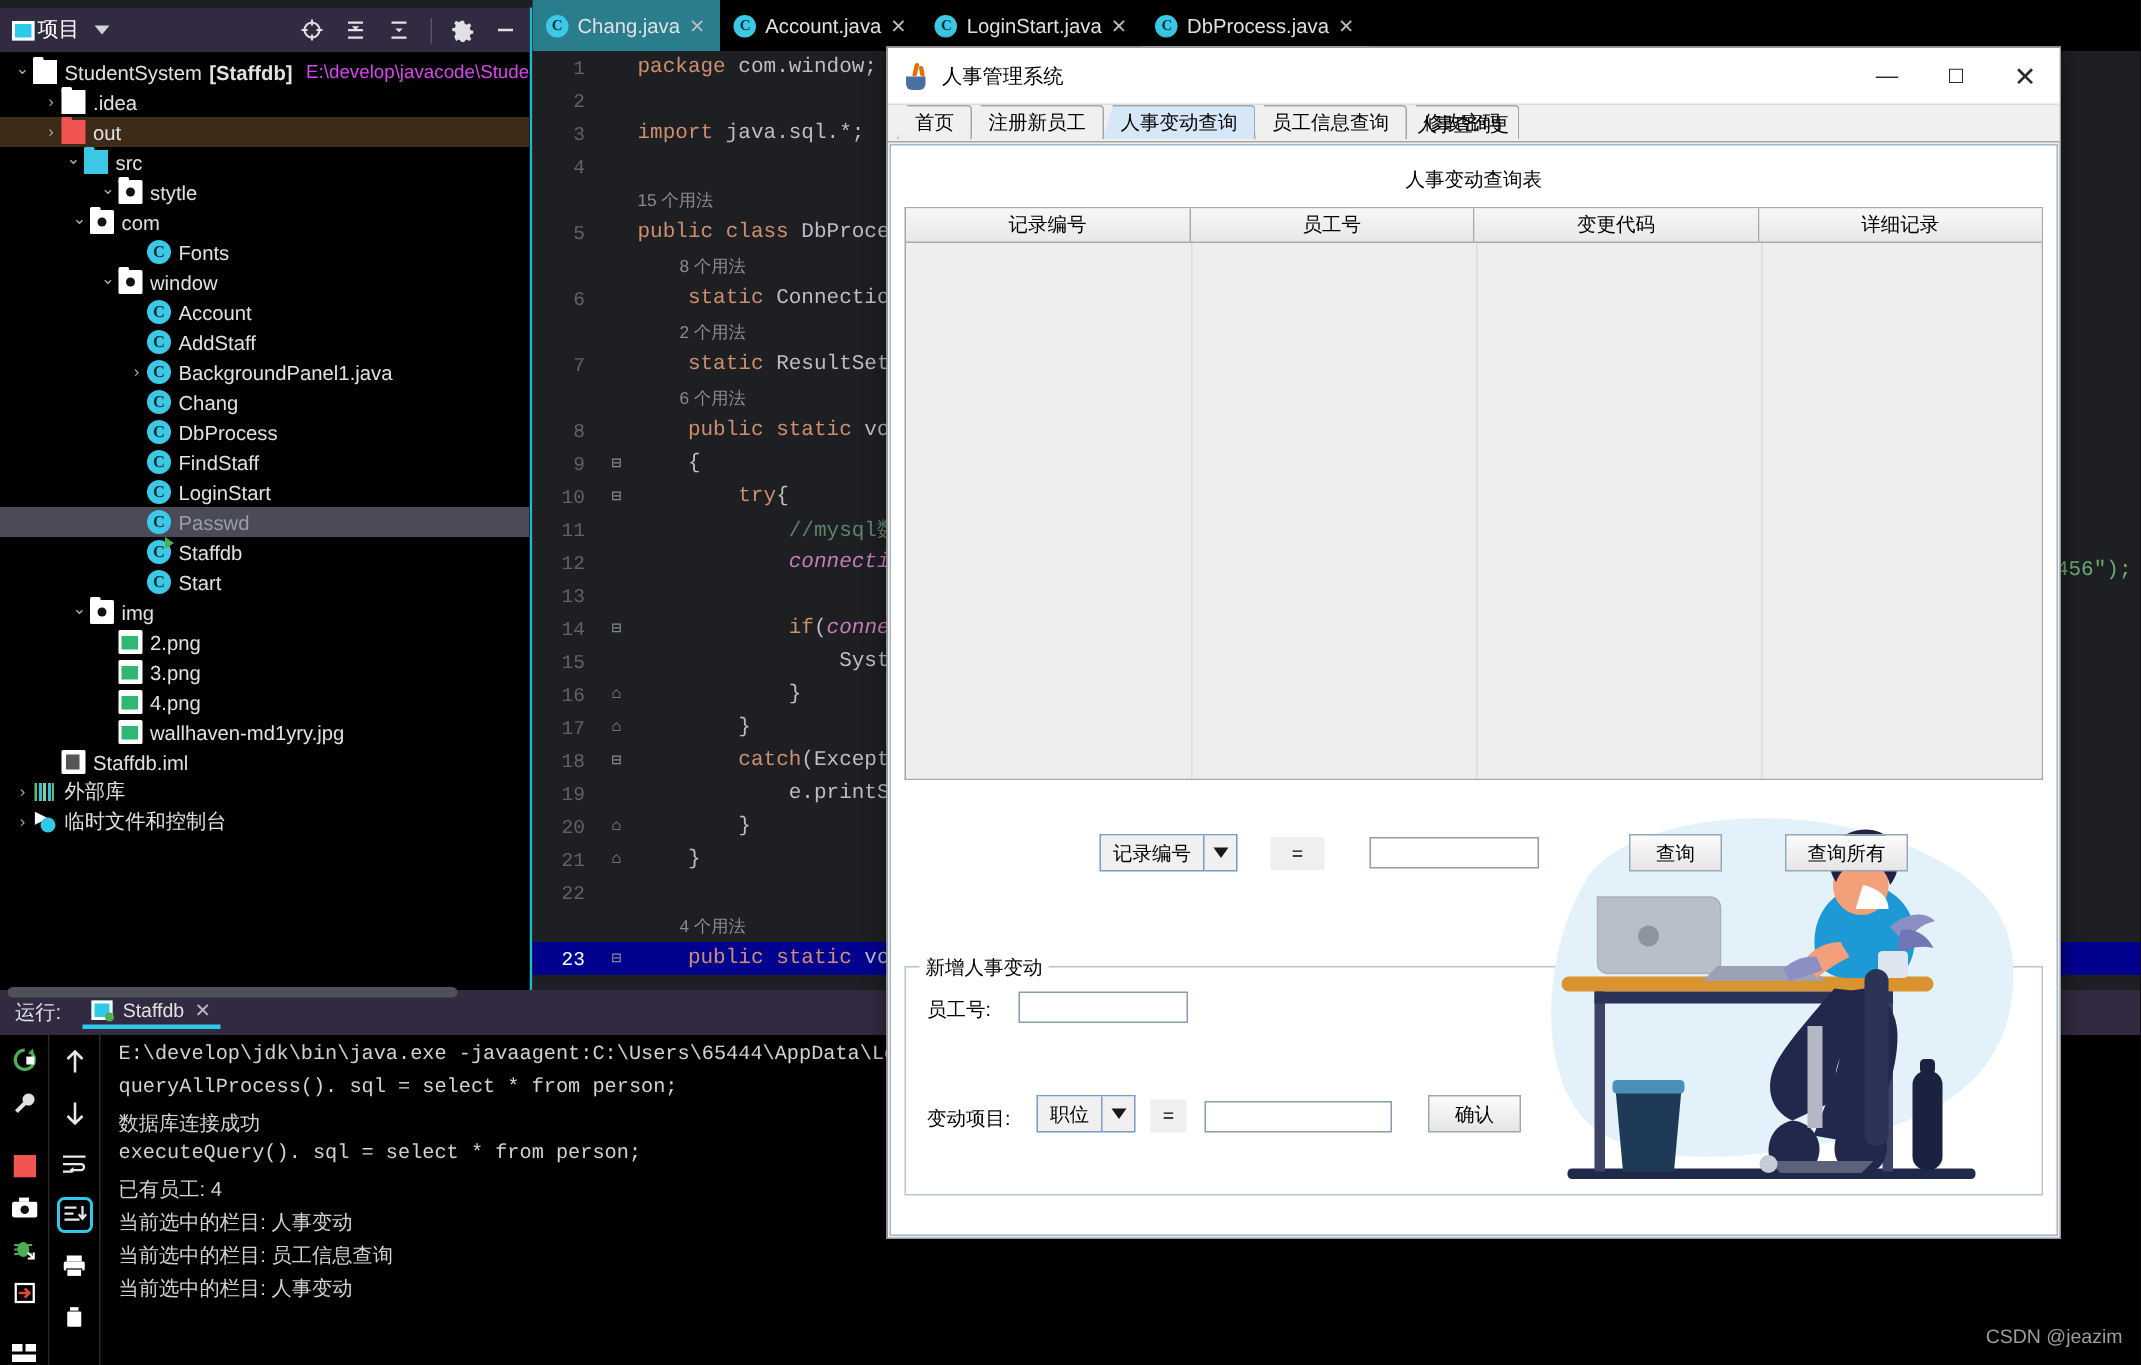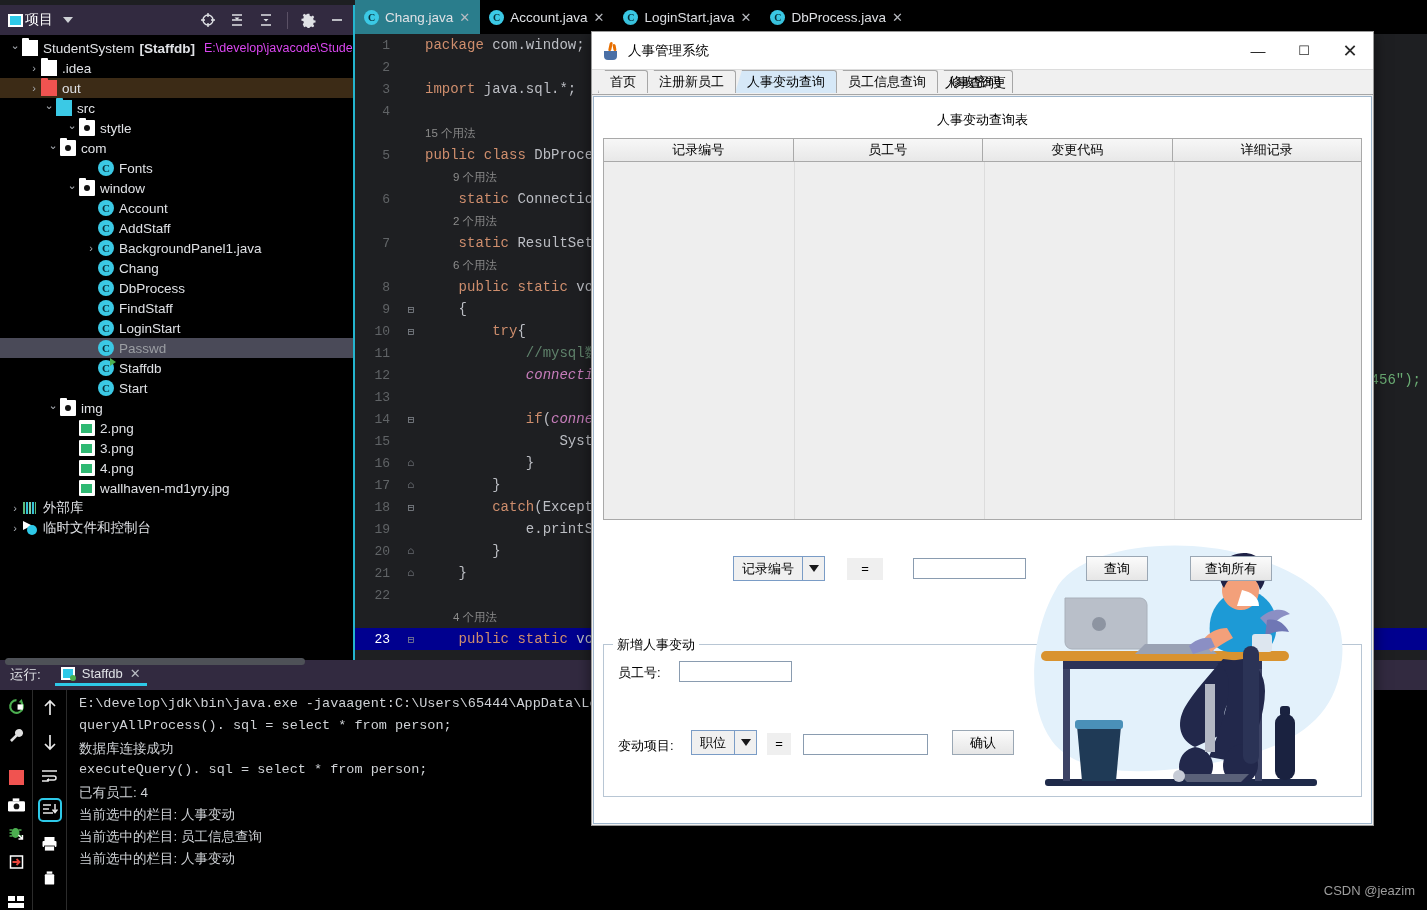--- a/index.html
+++ b/index.html
@@ -302,20 +302,25 @@
           <div class="trow" style="padding-left: 65px;">
             <span class="chev "></span>
             <span class="ic png"></span>
             <span class="tlabel">4.png</span>
           </div>
           <div class="trow" style="padding-left: 65px;">
             <span class="chev "></span>
             <span class="ic png"></span>
             <span class="tlabel">wallhaven-md1yry.jpg</span>
           </div>
+          <div class="trow" style="padding-left: 27px;">
+            <span class="chev "></span>
+            <span class="ic iml"></span>
+            <span class="tlabel">Staffdb.iml</span>
+          </div>
           <div class="trow" style="padding-left: 8px;">
             <span class="chev closed"></span>
             <span class="ic lib"></span>
             <span class="tlabel">外部库</span>
           </div>
           <div class="trow" style="padding-left: 8px;">
             <span class="chev closed"></span>
             <span class="ic scratch"></span>
             <span class="tlabel">临时文件和控制台</span>
           </div>
@@ -346,21 +351,21 @@
           </div>
         </div>
       <div class="code" id="code">
         <div style="position:absolute;right:6px;top:338px;font-family:'Liberation Mono',monospace;font-size:14px;color:#6aab73;">6456");</div>
       <div class="cl"><span class="gut">1</span><span class="fold"></span><span class="ctext"><span class="c-kw">package</span> <span class="c-pl">com.window;</span></span></div>
           <div class="cl"><span class="gut">2</span><span class="fold"></span><span class="ctext"></span></div>
           <div class="cl"><span class="gut">3</span><span class="fold"></span><span class="ctext"><span class="c-kw">import</span> <span class="c-pl">java.sql.*;</span></span></div>
           <div class="cl"><span class="gut">4</span><span class="fold"></span><span class="ctext"></span></div>
           <div class="cl c-usage"><span class="gut"></span><span class="fold"></span><span class="c-hint" style="padding-left:3px">15 个用法</span></div>
           <div class="cl"><span class="gut">5</span><span class="fold"></span><span class="ctext"><span class="c-kw">public class</span> <span class="c-pl">DbProcess</span></span></div>
-          <div class="cl c-usage"><span class="gut"></span><span class="fold"></span><span class="c-hint" style="padding-left:31px">9 个用法</span></div>
+          <div class="cl c-usage"><span class="gut"></span><span class="fold"></span><span class="c-hint" style="padding-left:31px">8 个用法</span></div>
           <div class="cl"><span class="gut">6</span><span class="fold"></span><span class="ctext">    <span class="c-kw">static</span> <span class="c-pl">Connection</span></span></div>
           <div class="cl c-usage"><span class="gut"></span><span class="fold"></span><span class="c-hint" style="padding-left:31px">2 个用法</span></div>
           <div class="cl"><span class="gut">7</span><span class="fold"></span><span class="ctext">    <span class="c-kw">static</span> <span class="c-pl">ResultSet</span> <span class="c-fld">r</span></span></div>
           <div class="cl c-usage"><span class="gut"></span><span class="fold"></span><span class="c-hint" style="padding-left:31px">6 个用法</span></div>
           <div class="cl"><span class="gut">8</span><span class="fold"></span><span class="ctext">    <span class="c-kw">public static</span> <span class="c-pl">void</span></span></div>
           <div class="cl"><span class="gut">9</span><span class="fold">⊟</span><span class="ctext">    <span class="c-pl">{</span></span></div>
           <div class="cl"><span class="gut">10</span><span class="fold">⊟</span><span class="ctext">        <span class="c-kw">try</span><span class="c-pl">{</span></span></div>
           <div class="cl"><span class="gut">11</span><span class="fold"></span><span class="ctext">            <span class="c-cm">//mysql数据</span></span></div>
           <div class="cl"><span class="gut">12</span><span class="fold"></span><span class="ctext">            <span class="c-fld">connection</span></span></div>
           <div class="cl"><span class="gut">13</span><span class="fold"></span><span class="ctext"></span></div>

